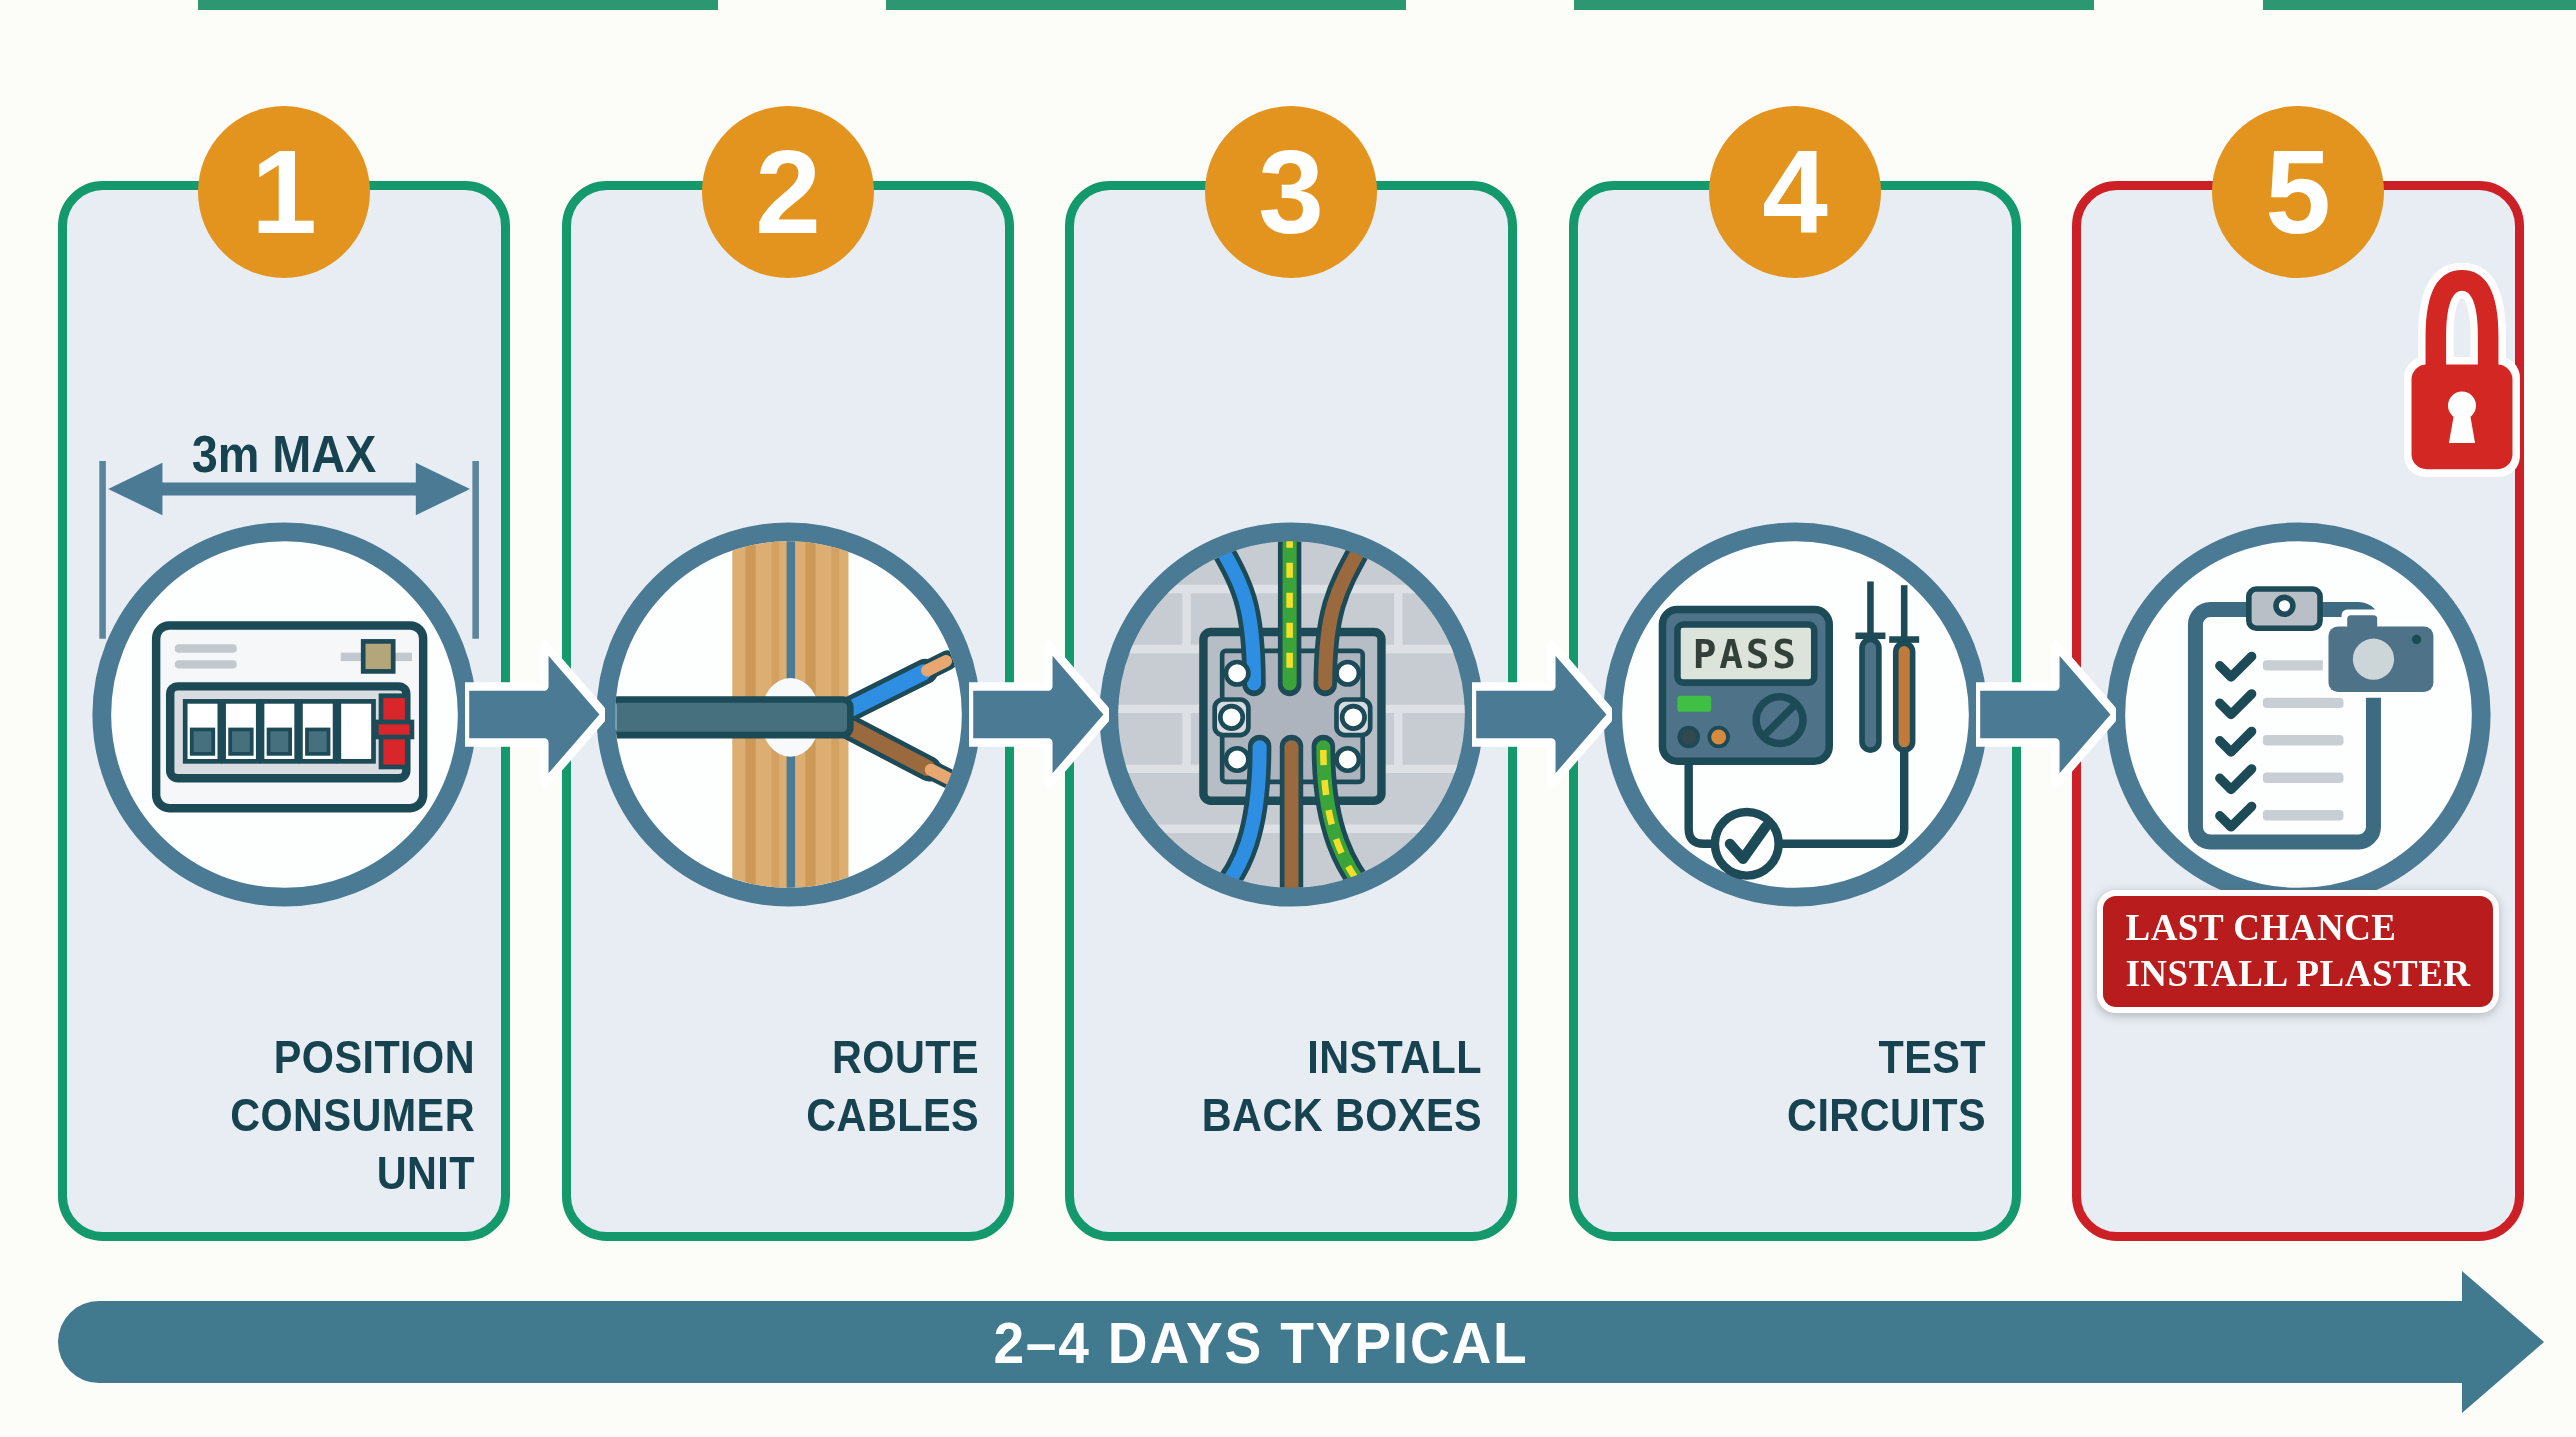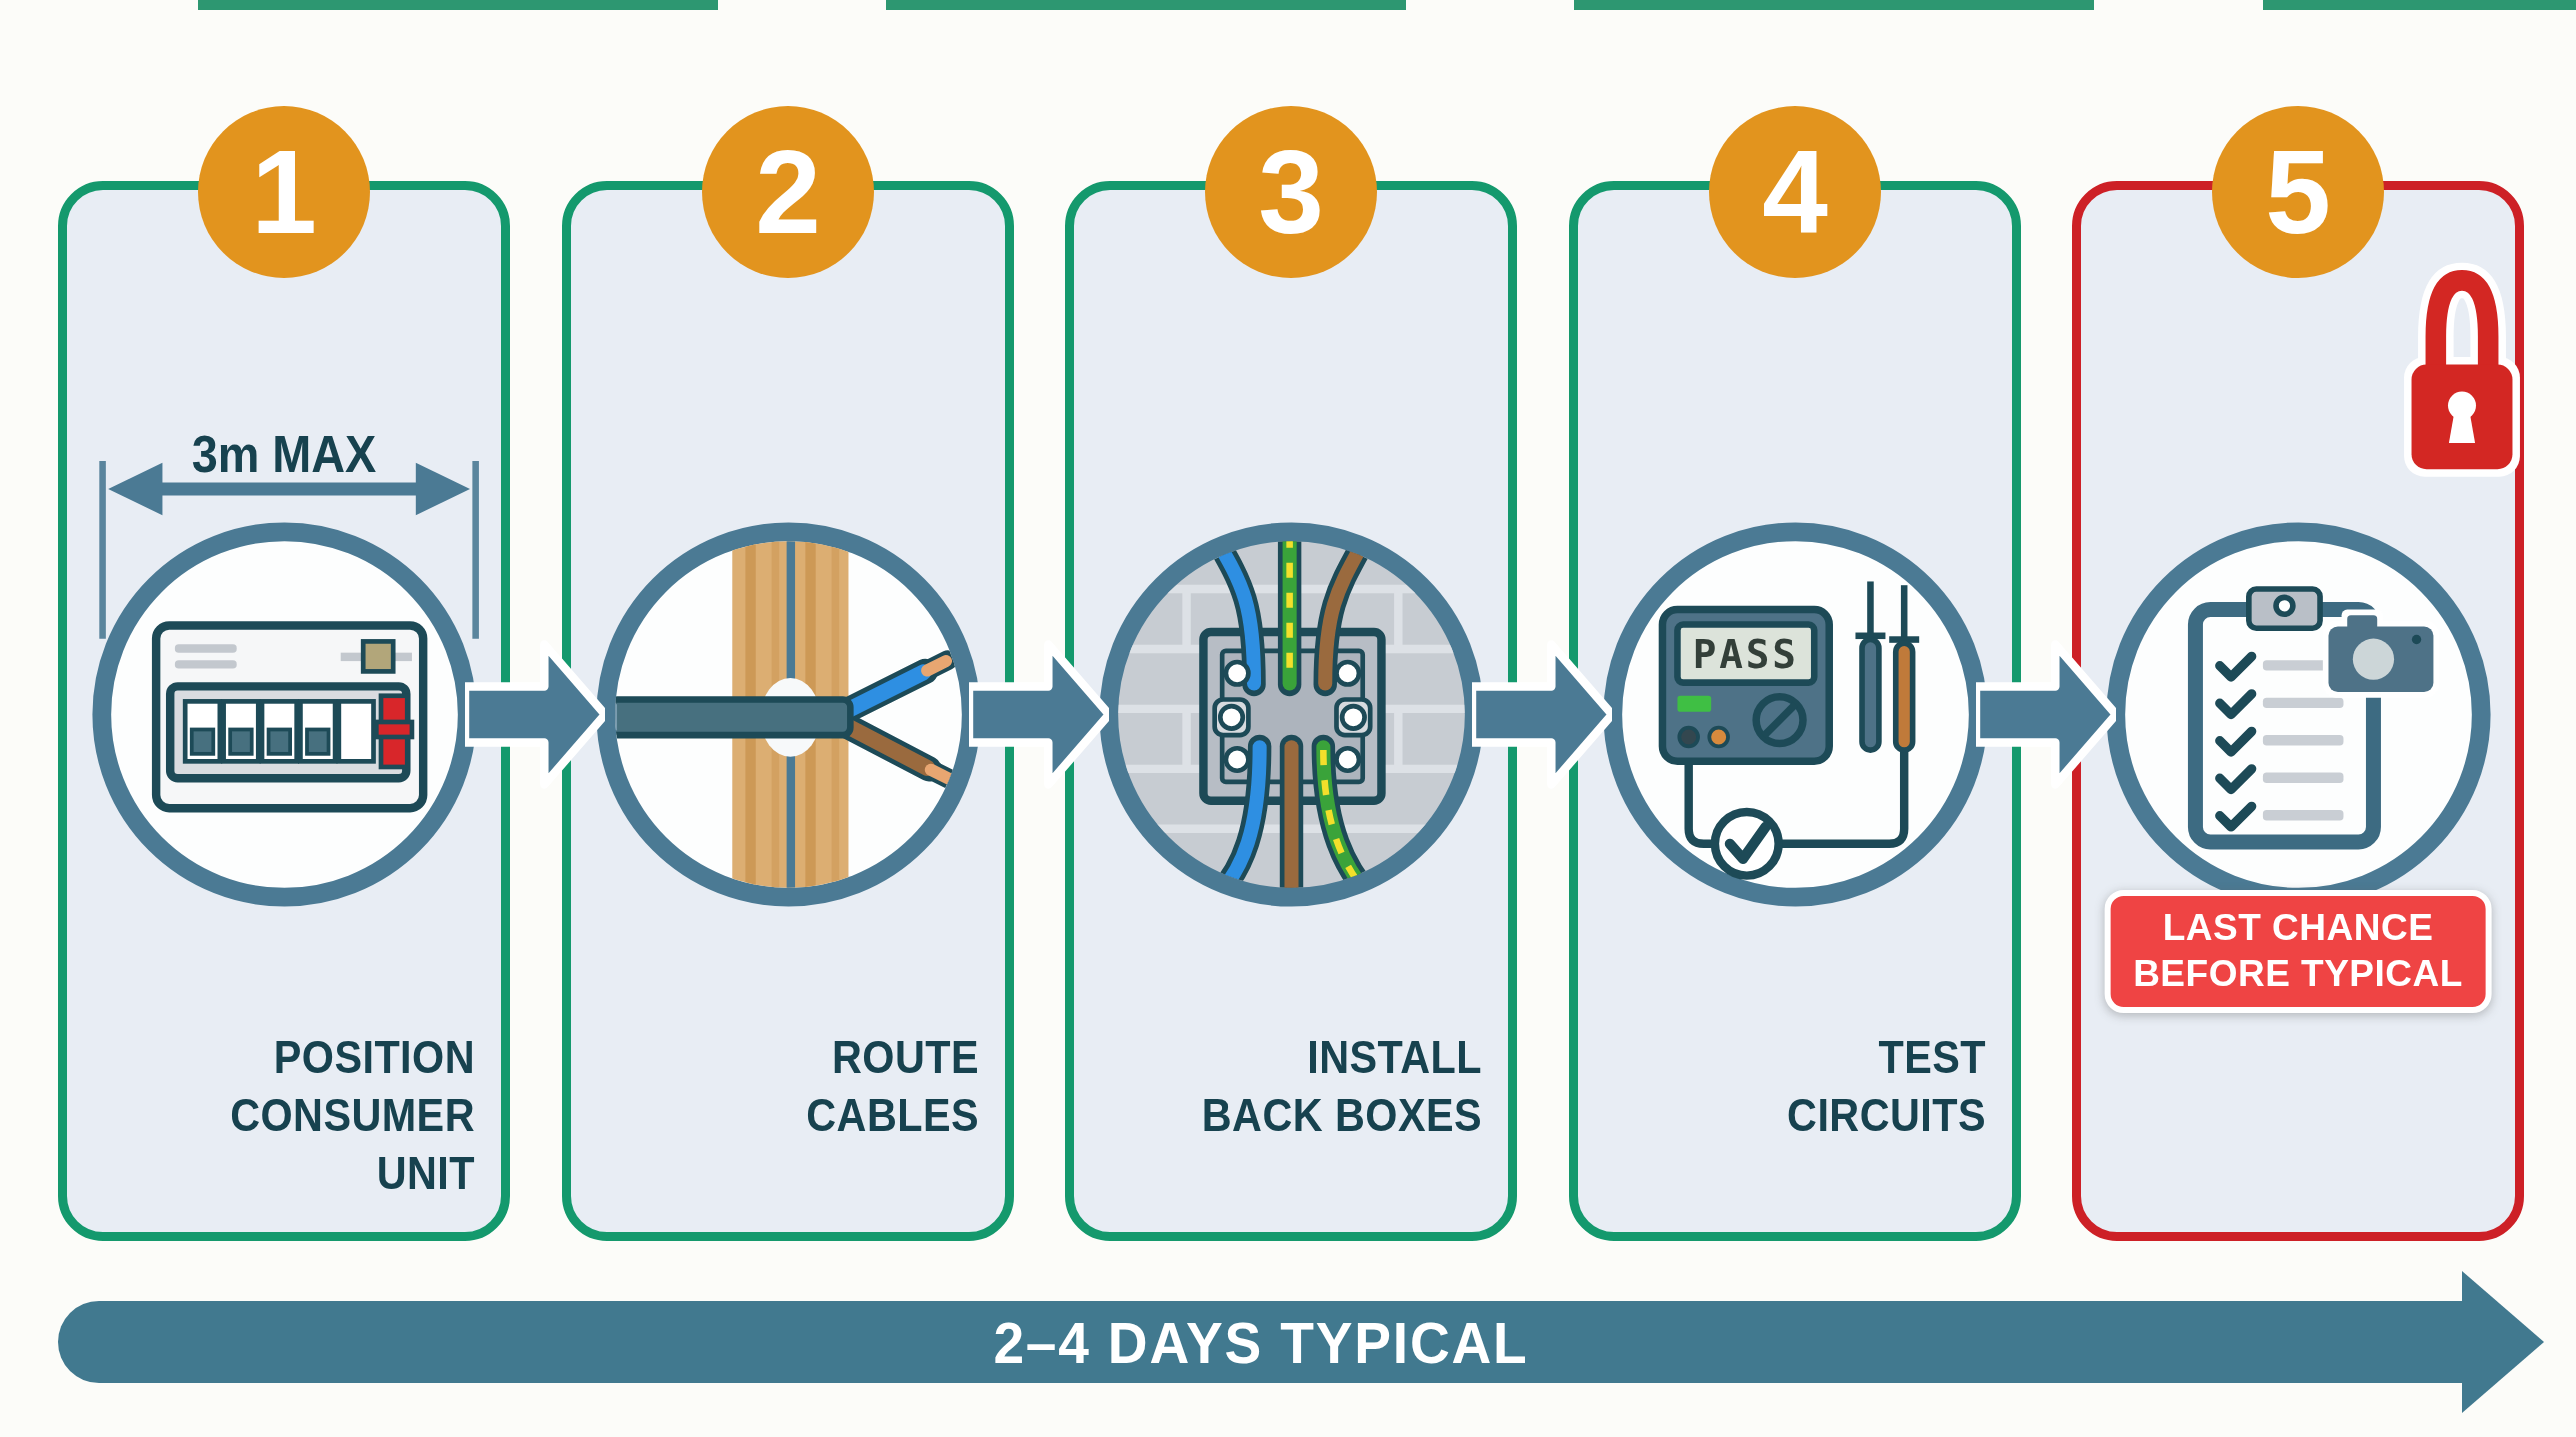--- a/index.html
+++ b/index.html
@@ -41,23 +41,23 @@
     font-size:52px;font-weight:bold;color:#17424f;z-index:3;
     transform:scaleX(.9);transform-origin:50% 50%;
   }
   .dim-svg{position:absolute;top:271px;left:0;width:433px;height:187px;z-index:2;}
 
   .step-arrow{position:absolute;top:635px;width:140px;height:159px;z-index:5;}
   .sa1{left:465px}.sa2{left:969px}.sa3{left:1472px}.sa4{left:1976px}
 
   .badge{
     position:absolute;top:700px;left:50%;transform:translateX(-50%);
-    background:#ef4444;border:6.6px solid #ffffff;border-radius:19px;
+    background:#b91c1c;border:6.6px solid #ffffff;border-radius:19px;
     padding:9.4px 22.5px;z-index:6;box-shadow:0 2.8px 9.4px rgba(90,90,90,.35);
-    text-align:center;white-space:nowrap;
+    text-align:left;white-space:nowrap;font-family:Liberation Serif, serif;
   }
   .badge div{font-size:37px;font-weight:bold;color:#ffffff;line-height:46px;letter-spacing:0.5px;}
 
   .lock{position:absolute;left:2402px;top:243px;width:120px;height:243px;z-index:7;}
 
   .timeline-bar{
     position:absolute;left:58px;top:1301px;width:2406px;height:82px;
     background:#41798f;border-radius:41px 0 0 41px;z-index:2;
   }
   .timeline-head{
@@ -283,21 +283,21 @@
         <rect x="256" y="130" width="124" height="82" rx="14" fill="#ffffff"></rect>
         <rect x="282" y="124" width="32" height="18" rx="4" fill="#4e7287"></rect>
         <rect x="262" y="136" width="112" height="70" rx="10" fill="#4e7287"></rect>
         <circle cx="310" cy="171" r="22" fill="#ccd6d8"></circle>
         <circle cx="356" cy="150" r="5" fill="#1d4a57"></circle>
       </g>
     </svg>
   </div>
   <div class="badge">
     <div>LAST CHANCE</div>
-    <div>BEFORE TYPICAL</div>
+    <div>INSTALL PLASTER</div>
   </div>
 </div>
 
 <svg class="step-arrow sa1" viewBox="0 0 150 170">
   <polygon points="0,55 85,55 85,10 150,85 85,160 85,115 0,115" fill="#4b7a94" stroke="#ffffff" stroke-width="9" stroke-linejoin="round"></polygon>
 </svg>
 <svg class="step-arrow sa2" viewBox="0 0 150 170">
   <polygon points="0,55 85,55 85,10 150,85 85,160 85,115 0,115" fill="#4b7a94" stroke="#ffffff" stroke-width="9" stroke-linejoin="round"></polygon>
 </svg>
 <svg class="step-arrow sa3" viewBox="0 0 150 170">

